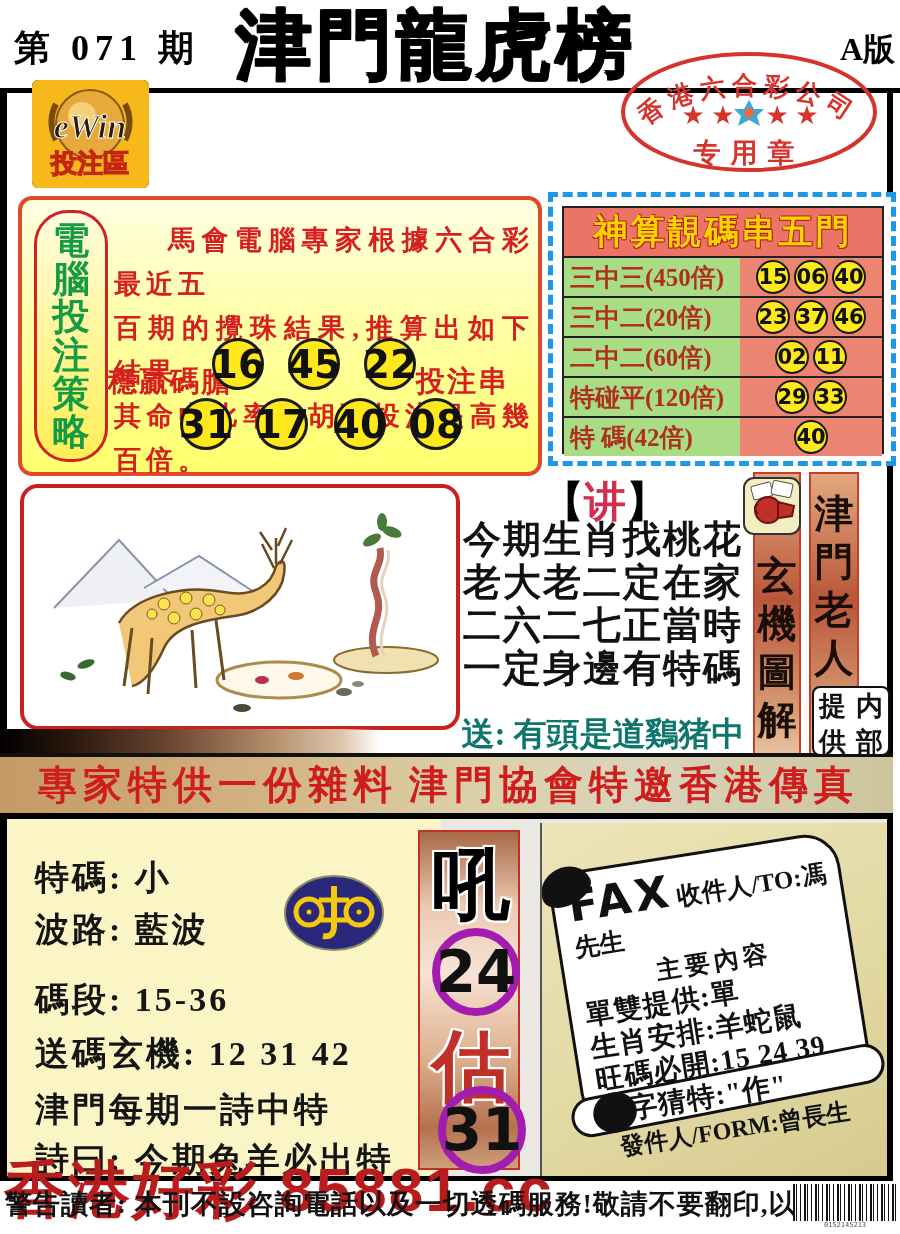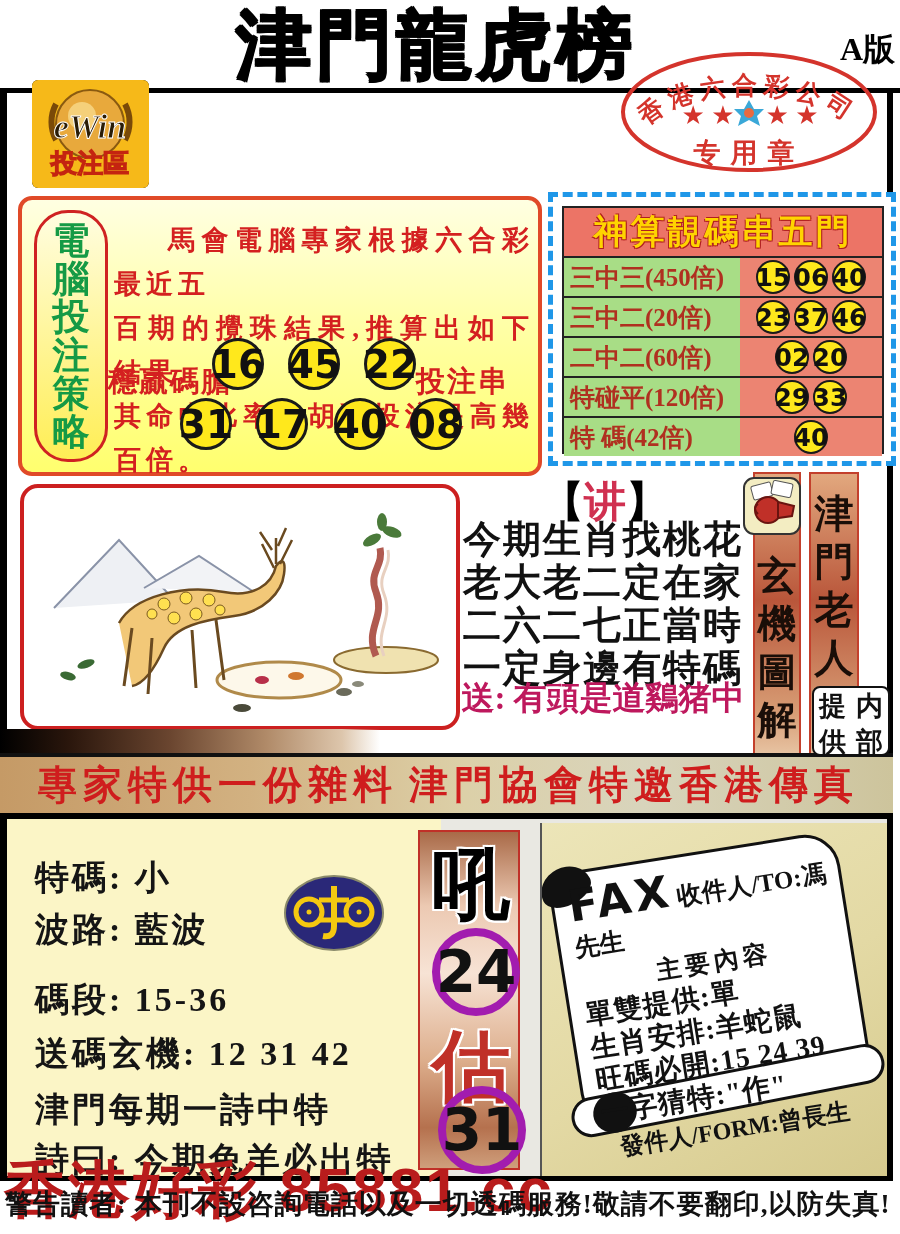--- a/index.html
+++ b/index.html
@@ -43,31 +43,31 @@
 
   
   .god-box { left:548px; top:192px; width:348px; height:274px; border:5px dashed #1f97e8; background:#fff; }
   .god-table { position:absolute; left:9px; top:9px; width:322px; height:248px; border:2px solid #222; }
   .god-head { height:48px; background:#ec7466; display:flex; align-items:center; justify-content:center;
     font-size:34px; font-weight:900; color:#ffd400; letter-spacing:3px; text-shadow:1px 1px 0 #b02020,-1px 1px 0 #b02020,1px -1px 0 #b02020; }
   .god-row { height:40px; display:flex; border-top:2px solid #222; }
   .god-label { width:176px; background:#a8dd86; color:#b03020; font-weight:900; font-size:25px;
     display:flex; align-items:center; padding-left:6px; letter-spacing:0; }
   .god-nums { flex:1; background:#ec8472; display:flex; align-items:center; justify-content:center; gap:4px; }
-  .ball.sm { width:34px; height:34px; font-size:25px; border-width:2px; }
+  .ball.sm { width:34px; height:34px; font-size:21px; border-width:2px; }
 
   
   .deer-box { left:20px; top:484px; width:440px; height:246px; border:4px solid #cc2020; border-radius:18px; background:#fff; overflow:hidden; }
 
   
   .poem-title { left:455px; top:474px; width:300px; text-align:center; font-size:42px; font-weight:900; color:#000; }
   .poem-title .jiang { color:#d03050; }
   .poem-lines { left:450px; top:518px; width:306px; text-align:center; }
   .poem-lines div { font-size:38px; font-weight:bold; color:#111; line-height:43px; letter-spacing:2px; }
-  .poem-gift { left:438px; top:676px; width:330px; text-align:center; font-size:33px; font-weight:bold; color:#be185d; }
+  .poem-gift { left:438px; top:712px; width:330px; text-align:center; font-size:33px; font-weight:bold; color:#0f766e; }
 
   
   .vbanner { border:2px solid #c3402c; background:linear-gradient(180deg,#e2a87e 0%,#b9563a 45%,#d79c74 85%,#e7c3a2 100%);
     display:flex; flex-direction:column; align-items:center; }
   .vb1 { left:753px; top:472px; width:48px; height:284px; justify-content:flex-end; padding-bottom:10px; }
   .vb2 { left:809px; top:472px; width:50px; height:284px; padding-top:16px; }
   .vbanner span { font-size:39px; font-weight:900; color:#1a0e08; line-height:48px; }
   .fist-icon { left:742px; top:476px; width:60px; height:60px; z-index:5; }
   .inner-stamp { left:812px; top:686px; width:78px; height:70px; background:#fff; border:2px solid #111; border-radius:8px;
     display:grid; grid-template-columns:1fr 1fr; z-index:6; }
@@ -117,20 +117,21 @@
   .bars { position:absolute; left:0; top:0; width:104px; height:38px;
     background:repeating-linear-gradient(90deg,#111 0 2px,#fff 2px 3px,#111 3px 4px,#fff 4px 7px,#111 7px 8px,#fff 8px 11px); }
   .barcode-text { position:absolute; left:0; top:37px; width:104px; text-align:center; font-size:7px; color:#555;
     font-family:"DejaVu Sans Mono","Liberation Mono",monospace; background:#fff; }
 </style>
 </head>
 <body>
 
 <div id="page">
 
+  <div class="abs issue">第 071 期</div>
   <div class="abs main-title">津門龍虎榜</div>
   <div class="abs edition">A版</div>
 
   <div class="abs frame-top"></div>
   <div class="abs frame-left"></div>
   <div class="abs frame-right"></div>
   <div class="abs frame-bottom"></div>
 
   <div class="abs ewin">
     <svg width="117" height="108" viewBox="0 0 117 108">
@@ -204,21 +205,21 @@
         <div class="god-nums">
           <div class="ball sm">23</div>
           <div class="ball sm">37</div>
           <div class="ball sm">46</div>
         </div>
       </div>
       <div class="god-row">
         <div class="god-label">二中二(60倍)</div>
         <div class="god-nums">
           <div class="ball sm">02</div>
-          <div class="ball sm">20</div>
+          <div class="ball sm">11</div>
         </div>
       </div>
       <div class="god-row">
         <div class="god-label">特碰平(120倍)</div>
         <div class="god-nums">
           <div class="ball sm">29</div>
           <div class="ball sm">33</div>
         </div>
       </div>
       <div class="god-row">
@@ -350,14 +351,18 @@
         <div class="fax-line">生肖安排:羊蛇鼠</div>
         <div class="fax-line">旺碼必開:15 24 39</div>
         <div class="fax-line">一字猜特:"作"</div>
         <div class="fax-from">發件人/FORM:曾長生</div>
       </div>
     </div>
   </div>
 
   <div class="abs watermark">香港好彩 85881.cc</div>
   <div class="abs warning">警告讀者: 本刊不設咨詢電話以及一切透碼服務!敬請不要翻印,以防失真!</div>
+  <div class="abs barcode">
+    <div class="bars"></div>
+    <div class="barcode-text">0152145213</div>
+  </div>
 
 </div>
 
 </body></html>

